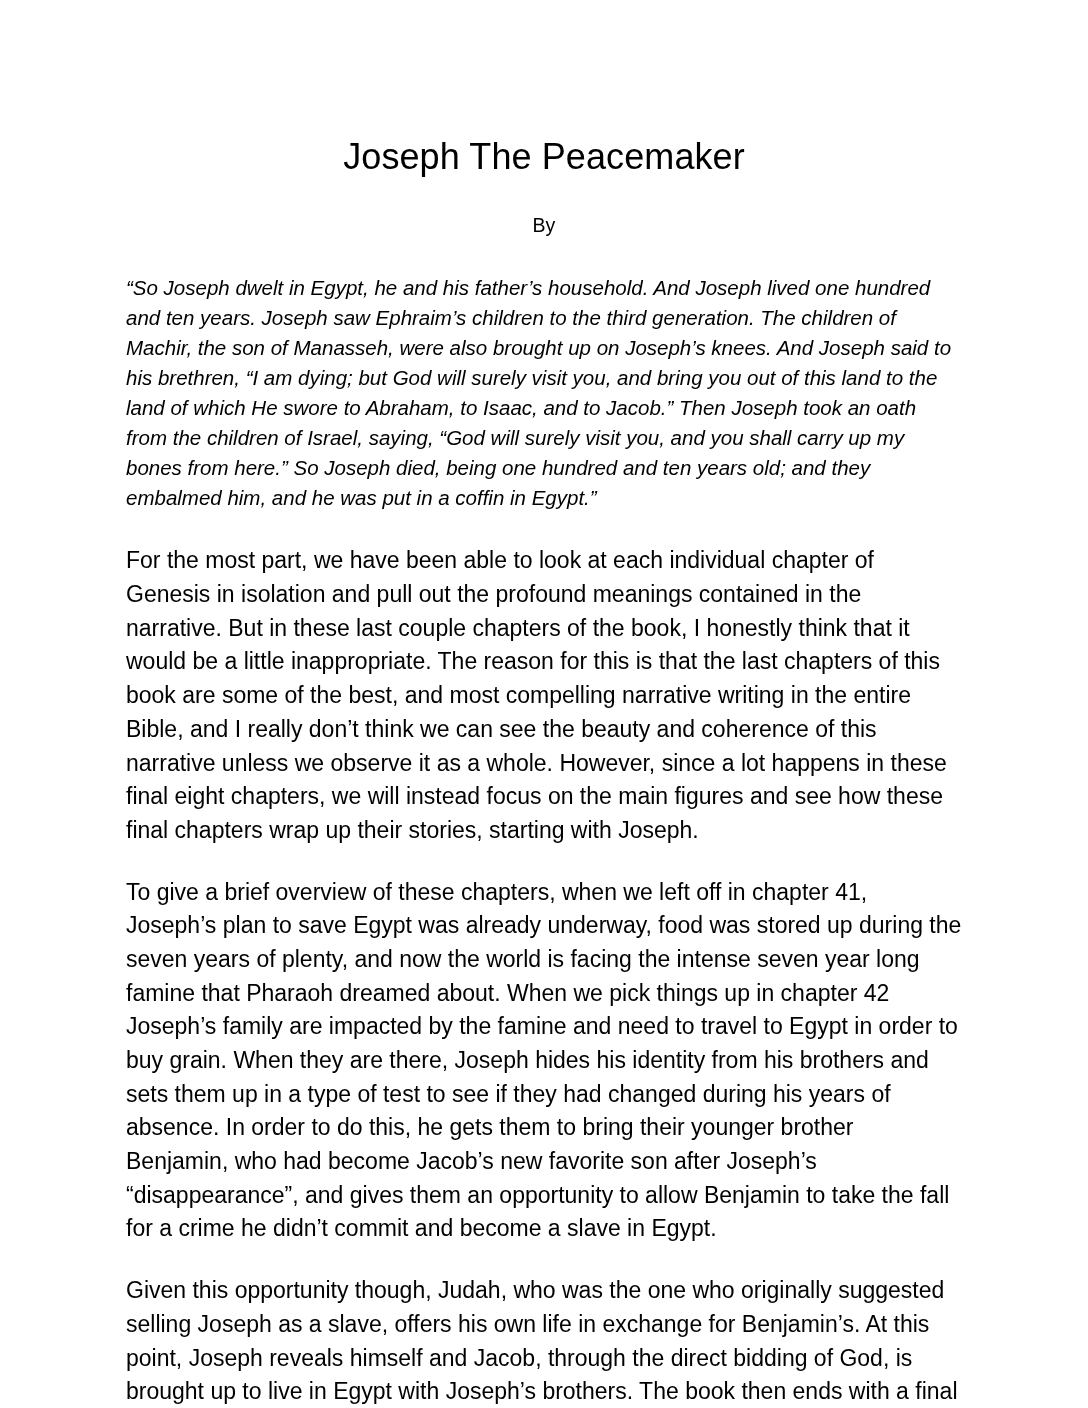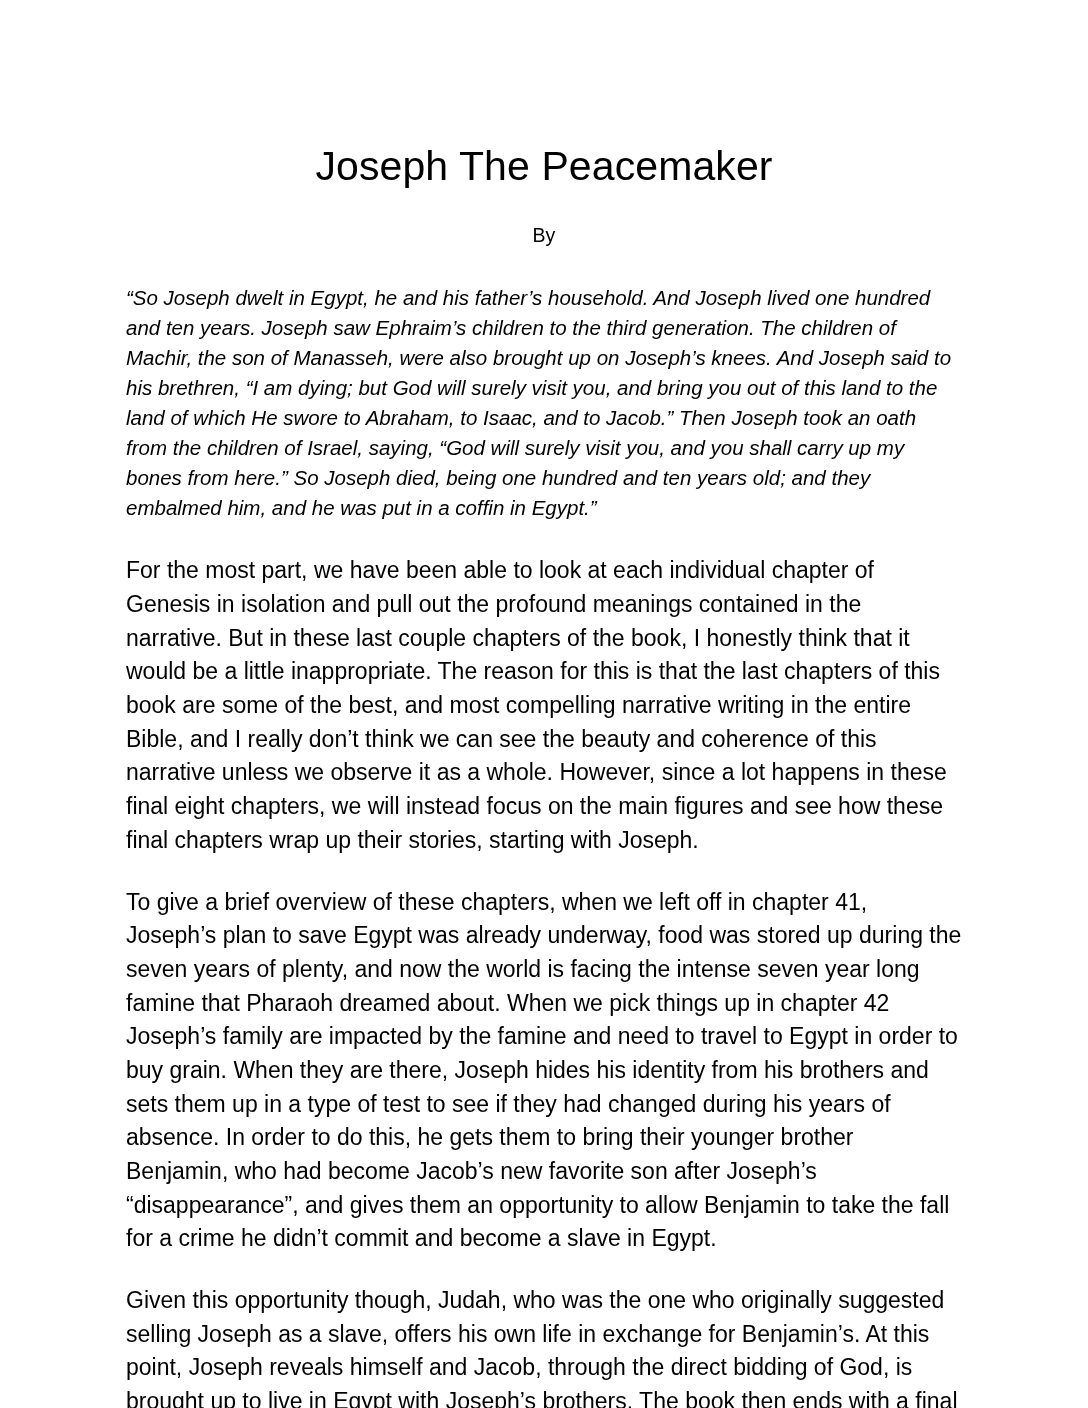--- a/index.html
+++ b/index.html
@@ -28,38 +28,39 @@
 
   .content {
     position: absolute;
     left: 126px;
     top: 0;
     width: 836px;
   }
 
   
   .doc-title {
-    margin: 18px;
+    margin: 12px;
     padding-top: 124px;
-    font-size: 41px;
+    font-size: 36px;
     font-weight: 400;
     line-height: 1.18;
     text-align: center;
     letter-spacing: 0.1px;
   }
 
   .byline {
     margin: 0;
     padding-top: 14px;
     text-align: center;
     font-size: 19.5px;
     line-height: 1.42;
   }
   .byline-line {
     display: block;
+    margin-top: 8px;
   }
 
   
   .quote-block {
     margin: 0;
     padding-top: 33px;
     font-size: 20.5px;
     font-style: italic;
     line-height: 1.465;
     text-align: left;

